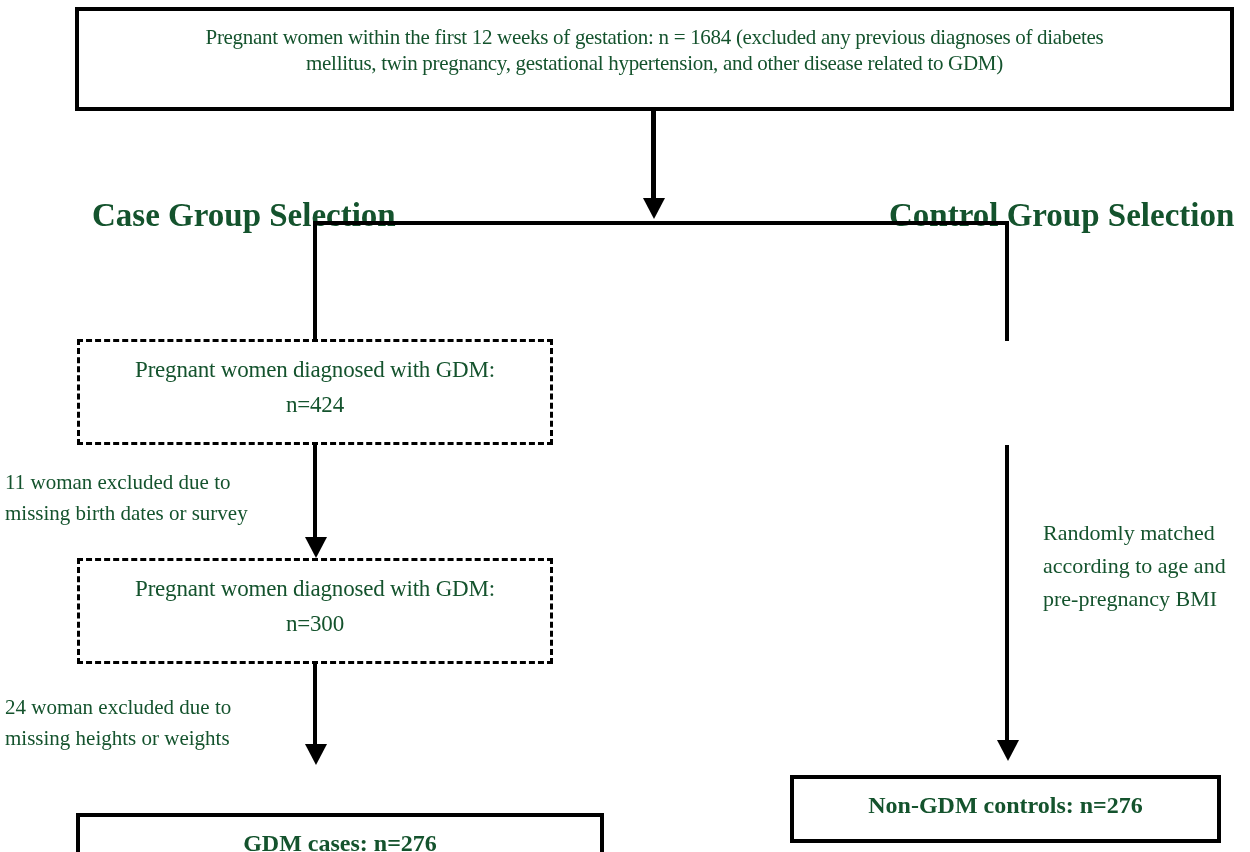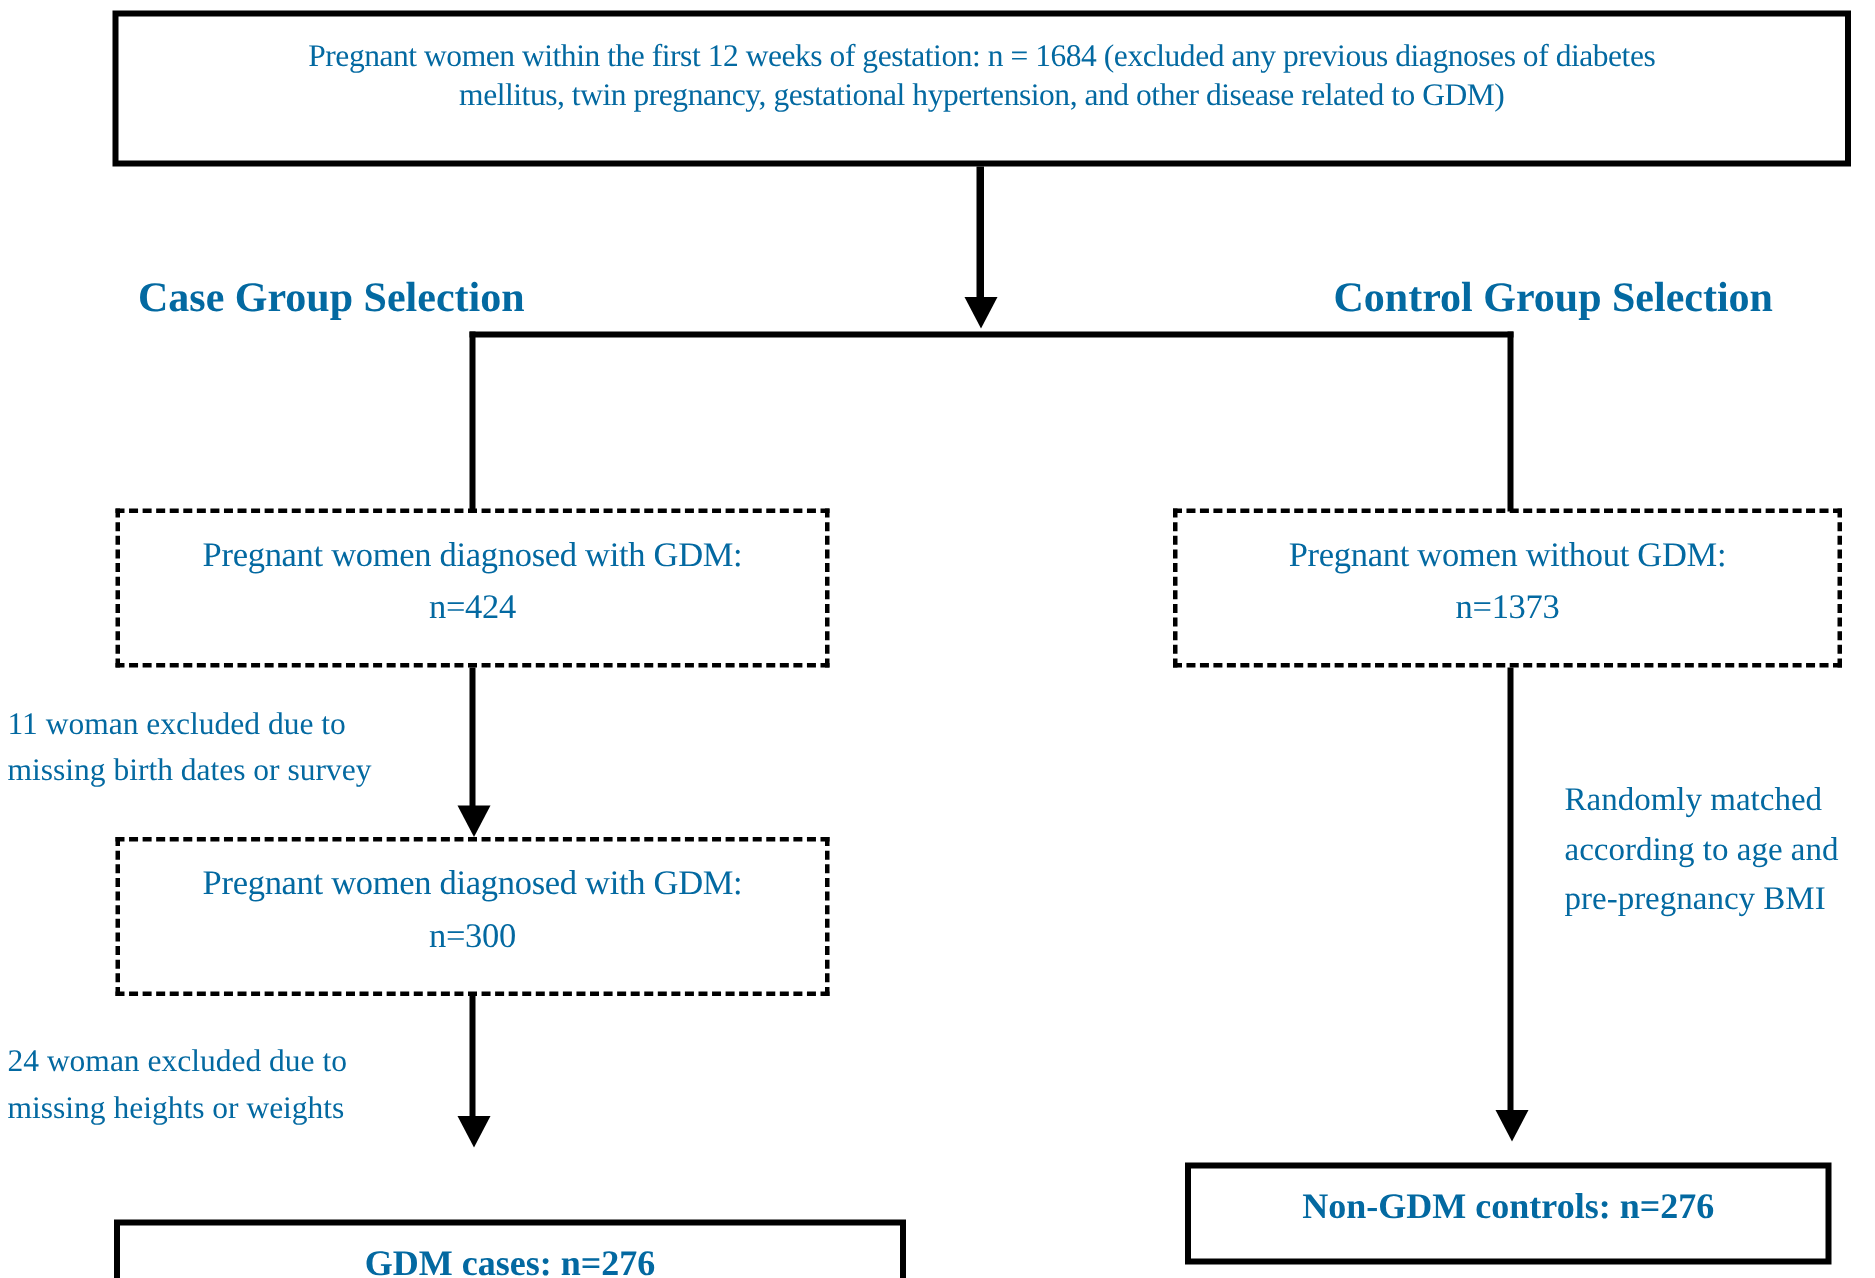--- a/index.html
+++ b/index.html
@@ -1,32 +1,32 @@
 <!DOCTYPE html>
 <html><head>
 <meta charset="utf-8">
 <style>
   html,body{margin:0;padding:0;background:#ffffff;}
   .diagram{
-    position:relative;width:1250px;height:852px;background:#ffffff;color:#0369a1;
+    position:relative;width:1250px;height:852px;background:#ffffff;color:#14532d;
     font-family:"Liberation Serif","DejaVu Serif",serif;overflow:hidden;
   }
   .box{position:absolute;box-sizing:border-box;text-align:center;}
   .solid{border:4px solid #000;}
   .dashedbox{border:3px dashed #000;}
   .vline,.hline{position:absolute;background:#000;}
   .ahead{
     position:absolute;width:0;height:0;
     border-left:11px solid transparent;border-right:11px solid transparent;
     border-top:21px solid #000;
   }
   .topline{font-size:21px;line-height:26px;letter-spacing:-0.3px;}
   .boxline{font-size:23px;line-height:35px;letter-spacing:-0.2px;}
   .final-label{font-size:24px;font-weight:bold;line-height:28px;}
-  .branch-label{position:absolute;font-size:28px;font-weight:bold;white-space:nowrap;}
+  .branch-label{position:absolute;font-size:33px;font-weight:bold;white-space:nowrap;margin-top:14px;}
   .note{position:absolute;font-size:21px;line-height:31px;}
   .note-r{font-size:22px;line-height:33px;}
 </style>
 </head>
 <body>
 
 <div class="diagram">
 
   <div class="box solid" style="left:75px;top:7px;width:1159px;height:104px;padding-top:13px;">
     <div class="topline">Pregnant women within the first 12 weeks of gestation: n = 1684 (excluded any previous diagnoses of diabetes</div>
@@ -66,24 +66,20 @@
 
   <div class="note" style="left:5px;top:692px;">
     <div>24 woman excluded due to</div>
     <div>missing heights or weights</div>
   </div>
 
   <div class="box solid" style="left:76px;top:813px;width:528px;height:68px;padding-top:12px;">
     <div class="final-label">GDM cases: n=276</div>
   </div>
 
-  <div class="box dashedbox" style="left:782px;top:339px;width:446px;height:106px;padding-top:10px;">
-    <div class="boxline">Pregnant women without GDM:</div>
-    <div class="boxline">n=1373</div>
-  </div>
 
   <div class="vline" style="left:1005px;top:445px;width:4px;height:297px;"></div>
   <div class="ahead" style="left:997px;top:740px;"></div>
 
   <div class="note note-r" style="left:1043px;top:516px;">
     <div>Randomly matched</div>
     <div>according to age and</div>
     <div>pre-pregnancy BMI</div>
   </div>
 

